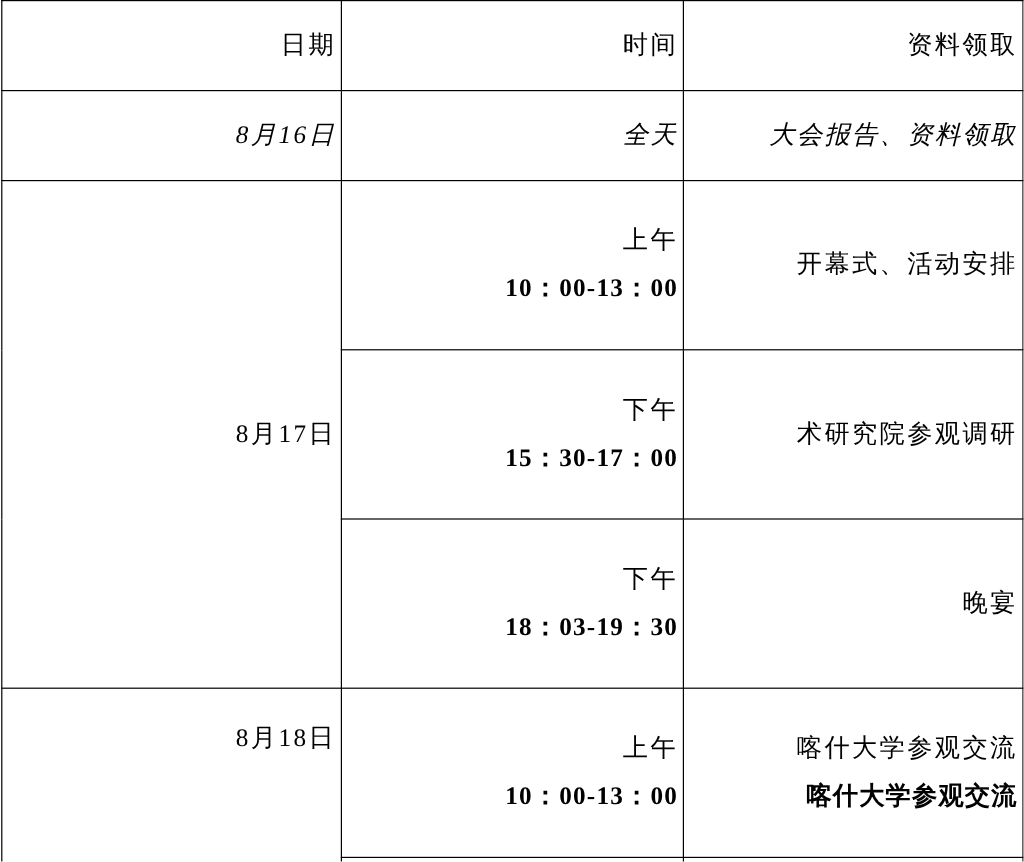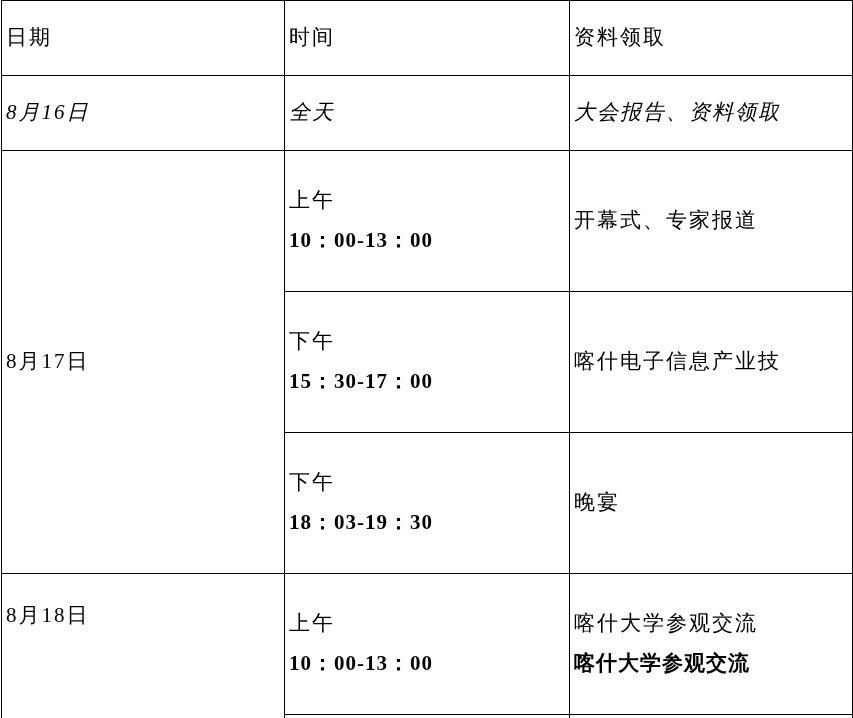--- a/index.html
+++ b/index.html
@@ -20,21 +20,21 @@
     box-sizing: border-box;
   }
   table.schedule {
     border-collapse: collapse;
     width: 851px;
     margin: 0 1px;
     table-layout: fixed;
   }
   table.schedule td {
     border: 1px solid #000000;
-    text-align: left;
+    text-align: right;
     vertical-align: middle;
     font-size: 21px;
     line-height: 1.9;
     padding: 6px 4px;
     font-family: "Liberation Serif", "DejaVu Serif", serif;
     letter-spacing: 2px;
   }
   .col-date   { width: 283px; }
   .col-time   { width: 285px; }
   .col-act    { width: 283px; }
@@ -78,29 +78,29 @@
         <td>全天</td>
         <td>大会报告、资料领取</td>
       </tr>
 
       <tr>
         <td rowspan="3">8月17日</td>
         <td class="tall cell-two-line">
           <span class="l1">上午</span>
           <span class="l2">10：00-13：00</span>
         </td>
-        <td class="tall-act">开幕式、专家报道</td>
+        <td class="tall-act">开幕式、活动安排</td>
       </tr>
 
       <tr>
         <td class="tall cell-two-line">
           <span class="l1">下午</span>
           <span class="l2">15：30-17：00</span>
         </td>
-        <td class="tall-act">喀什电子信息产业技</td>
+        <td class="tall-act">术研究院参观调研</td>
       </tr>
 
       <tr>
         <td class="tall cell-two-line">
           <span class="l1">下午</span>
           <span class="l2">18：03-19：30</span>
         </td>
         <td class="tall-act">晚宴</td>
       </tr>
 

